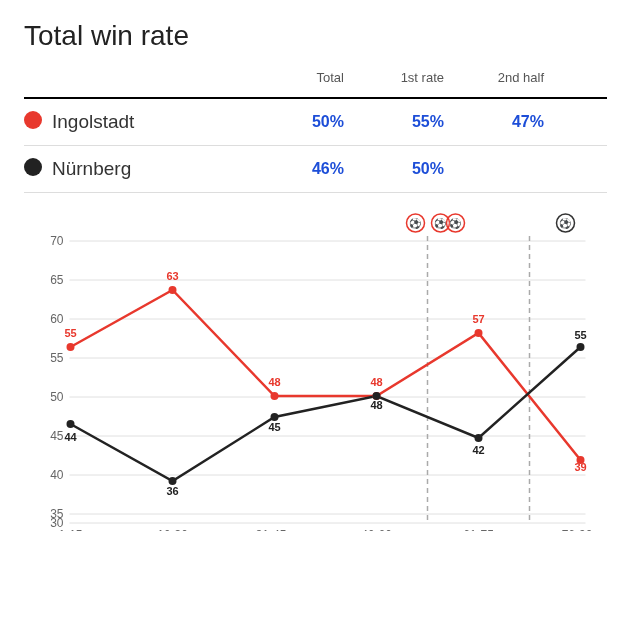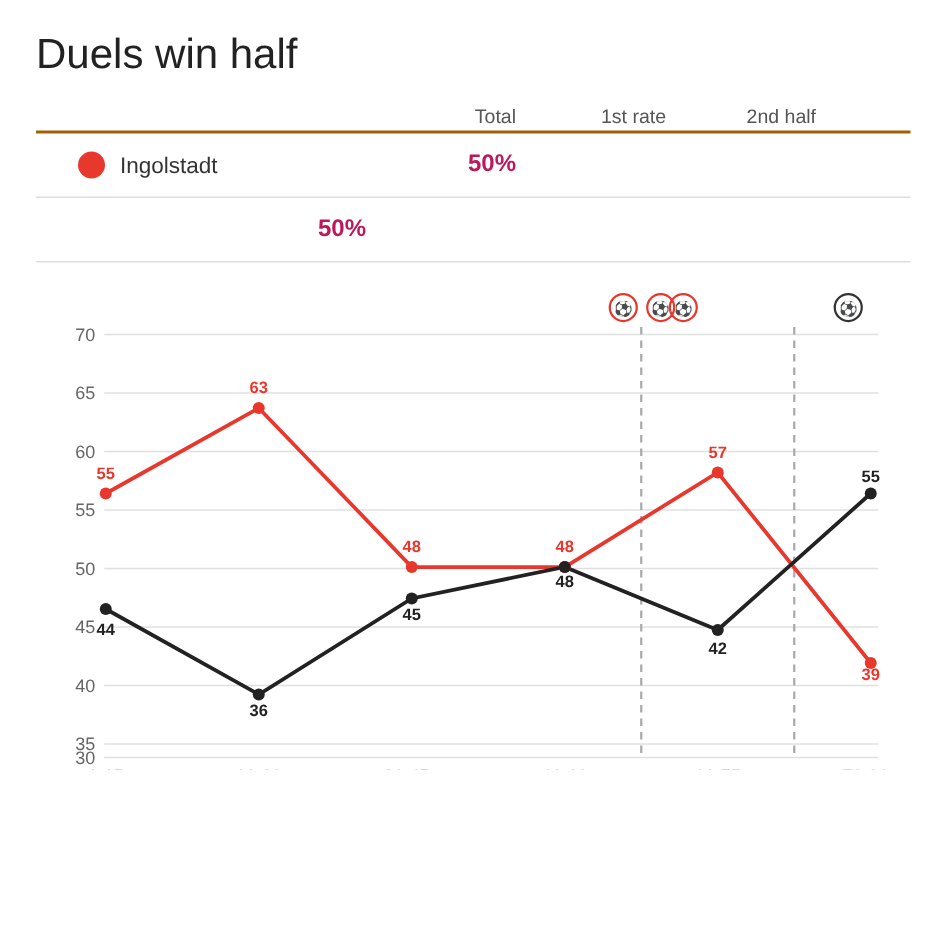--- a/index.html
+++ b/index.html
@@ -20,22 +20,22 @@
     }
 
     .table-section {
       width: 100%;
       margin-bottom: 18px;
     }
 
     .table-header {
       display: grid;
       grid-template-columns: 220px 100px 100px 100px;
-      padding-bottom: 2px;
-      border-bottom: 2px solid #a16207;
+      padding-bottom: 12px;
+      border-bottom: 2px solid #000000;
     }
 
     .table-header span {
       font-size: 13px;
       color: #555;
       text-align: right;
     }
 
     .table-header span:first-child {
       text-align: left;
@@ -44,78 +44,83 @@
     .table-row {
       display: grid;
       grid-template-columns: 220px 100px 100px 100px;
       padding: 12px 0;
       border-bottom: 1px solid #ddd;
       align-items: center;
     }
 
     .team-cell {
       display: flex;
-      align-items: center;
       gap: 10px;
-      font-size: 15px;
+      font-size: 19px;
       font-weight: 400;
-      margin-left: 28px;
     }
 
     .dot {
       width: 18px;
       height: 18px;
       border-radius: 50%;
       flex-shrink: 0;
     }
 
     .dot-red { background: #e8382d; }
     .dot-black { background: #222; }
 
     .stat-cell {
       text-align: right;
       font-size: 16px;
       font-weight: 700;
-      color: #be185d;
+      color: #1d4ed8;
     }
 
     
     .chart-container {
       position: relative;
       margin-top: 10px;
       width: 100%;
     }
 
     .chart-svg {
       width: 100%;
       height: 320px;
     }
   </style>
 </head>
 <body>
 
-<h1>Duels win half</h1>
+<h1>Total win rate</h1>
 
 <div class="table-section">
   <div class="table-header">
     <span></span>
     <span>Total</span>
     <span>1st rate</span>
     <span>2nd half</span>
   </div>
 
   <div class="table-row">
     <div class="team-cell">
       <div class="dot dot-red"></div>
       <span>Ingolstadt</span>
     </div>
     <div class="stat-cell">50%</div>
+    <div class="stat-cell">55%</div>
+    <div class="stat-cell">47%</div>
   </div>
 
   <div class="table-row">
+    <div class="team-cell">
+      <div class="dot dot-black"></div>
+      <span>Nürnberg</span>
+    </div>
+    <div class="stat-cell">46%</div>
     <div class="stat-cell">50%</div>
   </div>
 </div>
 
 <div class="chart-container">
   <svg class="chart-svg" viewBox="0 0 580 320" xmlns="http://www.w3.org/2000/svg">
 
     <text x="38" y="34" text-anchor="end" font-size="12" fill="#666">70</text>
     <text x="38" y="73" text-anchor="end" font-size="12" fill="#666">65</text>
     <text x="38" y="112" text-anchor="end" font-size="12" fill="#666">60</text>

